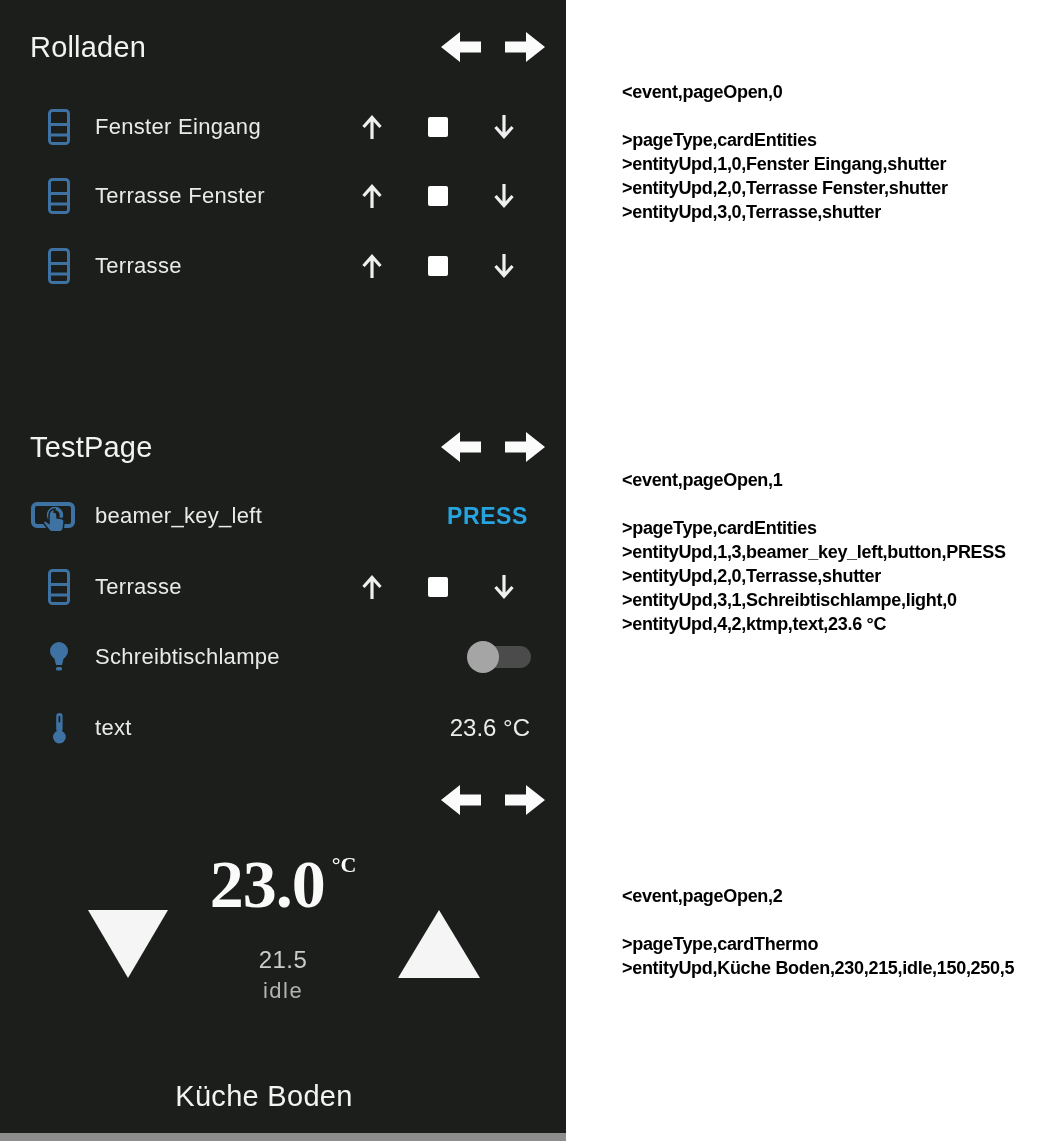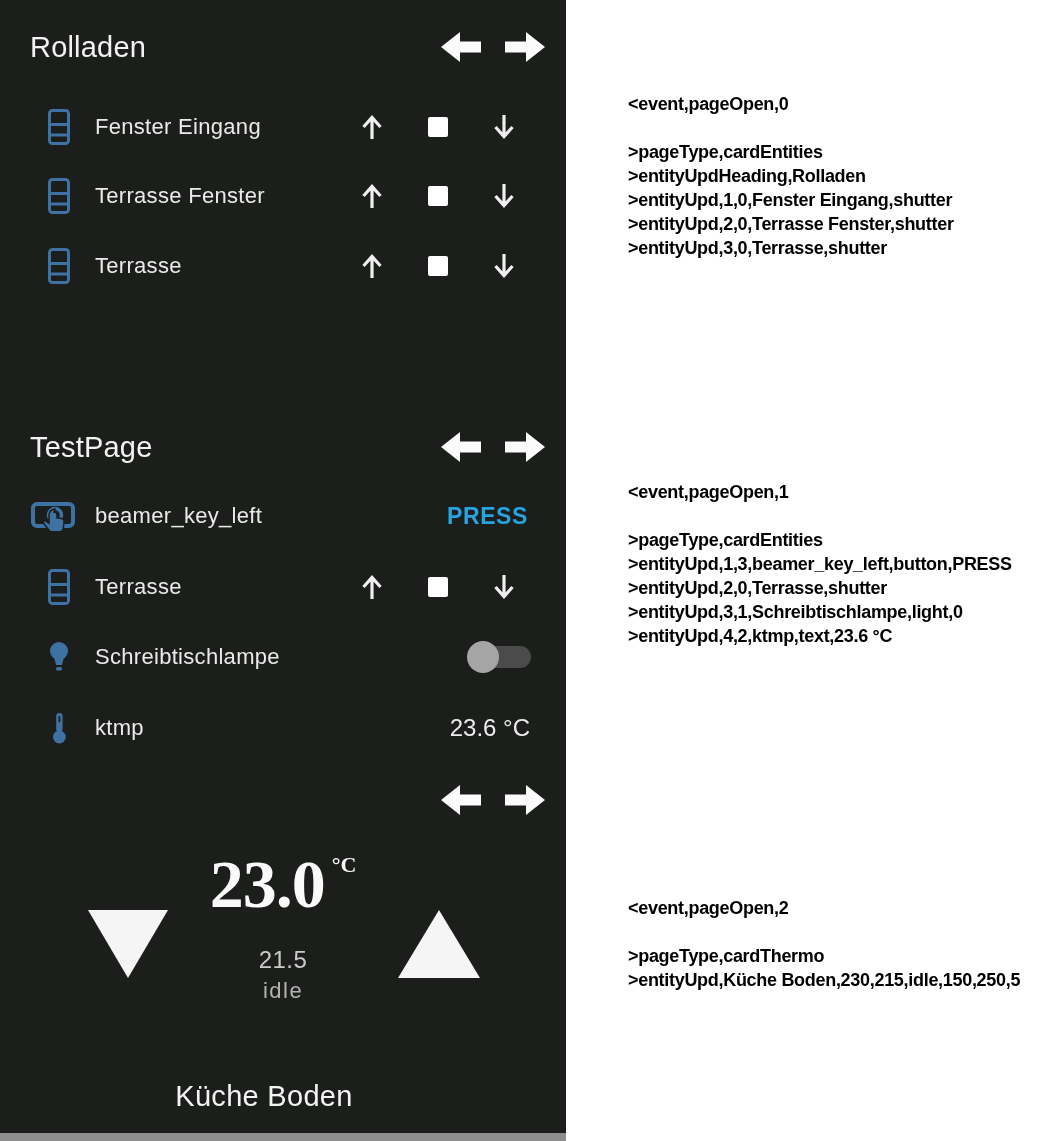--- a/index.html
+++ b/index.html
@@ -50,21 +50,21 @@
   .tri-up{left:398px;top:140px;}
   .setpoint{position:absolute;left:0;top:176px;width:566px;text-align:center;
             font-size:24px;color:#cbcbcb;letter-spacing:0.5px;}
   .state{position:absolute;left:0;top:208px;width:566px;text-align:center;
          font-size:22px;color:#b3b3b3;letter-spacing:1.5px;}
   .thermo-name{position:absolute;left:-19px;top:310px;width:566px;text-align:center;
                font-size:29px;color:#f3f3f3;letter-spacing:0.3px;}
   .bottom-strip{position:absolute;left:0;top:1133px;width:566px;height:8px;background:#8d8d8d;}
   
   .protocol{position:absolute;left:616px;top:0;width:429px;height:1141px;}
-  .pblock{position:absolute;left:12px;margin-top:12px;}
+  .pblock{position:absolute;left:6px;}
   .b1{top:80px}.b2{top:468px}.b3{top:884px}
   .pline{height:24px;line-height:24px;font-size:18px;font-weight:700;color:#000000;
          letter-spacing:-0.3px;white-space:pre;}
   .pgap{height:24px;}
 </style>
 </head>
 <body>
 
 <div class="stage">
 
@@ -183,21 +183,21 @@
           <span class="knob"></span>
         </span>
       </div>
 
       <div class="row r4">
         <svg class="icon-slot is-thermo" width="13" height="32" viewBox="0 0 13 32">
           <rect x="3.2" y="1" width="6.4" height="19" rx="3.2" fill="#3e72a3"></rect>
           <circle cx="6.4" cy="25" r="6.4" fill="#3e72a3"></circle>
           <rect x="5.5" y="4" width="1.8" height="6.5" rx="0.9" fill="#1b1e1a"></rect>
         </svg>
-        <span class="label">ktmp</span>
+        <span class="label">text</span>
         <span class="value">23.6 °C</span>
       </div>
     </section>
 
     <section class="card card-thermo">
       <span class="nav">
         <svg width="40" height="30" viewBox="0 0 40 30">
             <polygon points="0,15 19,0 19,9.5 40,9.5 40,20.5 19,20.5 19,30" fill="#fbfbfb"></polygon>
           </svg>
         <svg width="40" height="30" viewBox="0 0 40 30">
@@ -223,21 +223,20 @@
 
     <div class="bottom-strip"></div>
   </div>
 
   <div class="protocol">
 
     <div class="pblock b1">
       <div class="pline">&lt;event,pageOpen,0</div>
       <div class="pgap"></div>
       <div class="pline">&gt;pageType,cardEntities</div>
-      <div class="pline">&gt;entityUpdHeading,Rolladen</div>
       <div class="pline">&gt;entityUpd,1,0,Fenster Eingang,shutter</div>
       <div class="pline">&gt;entityUpd,2,0,Terrasse Fenster,shutter</div>
       <div class="pline">&gt;entityUpd,3,0,Terrasse,shutter</div>
     </div>
 
     <div class="pblock b2">
       <div class="pline">&lt;event,pageOpen,1</div>
       <div class="pgap"></div>
       <div class="pline">&gt;pageType,cardEntities</div>
       <div class="pline">&gt;entityUpd,1,3,beamer_key_left,button,PRESS</div>

